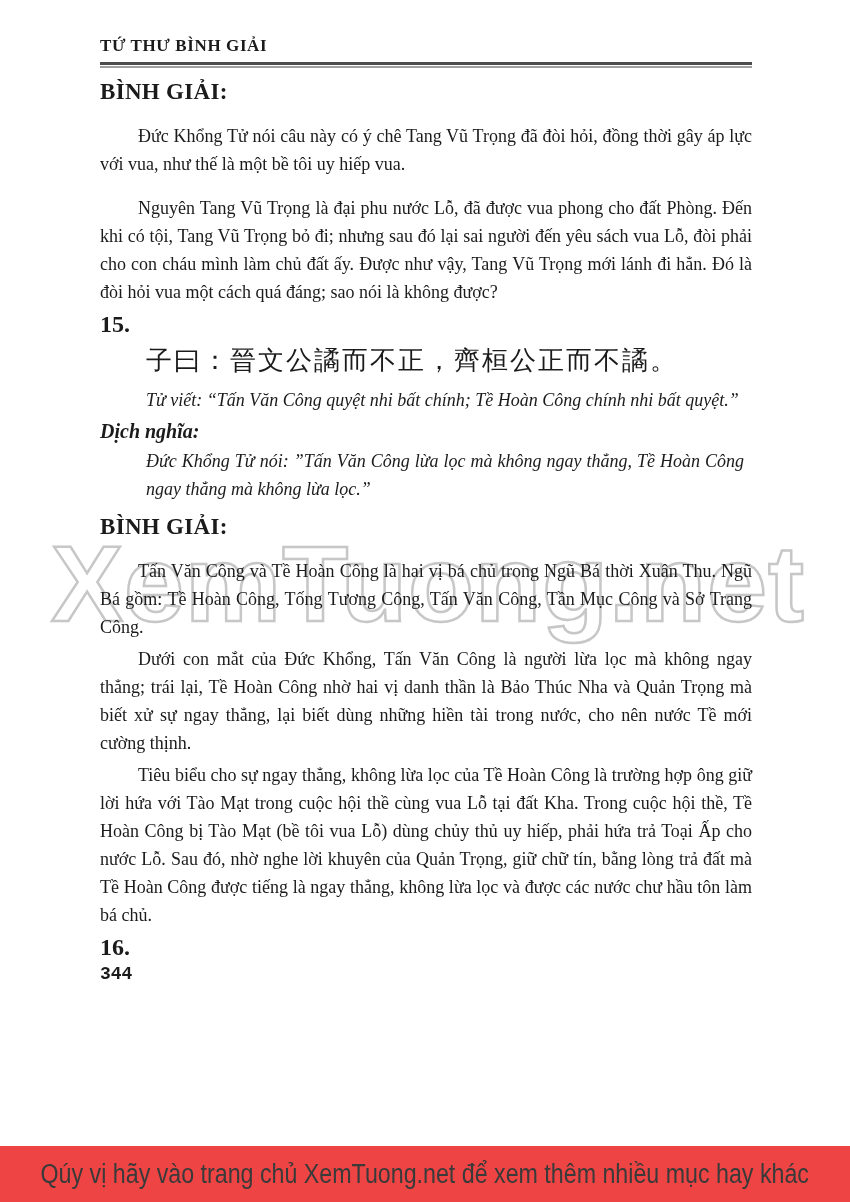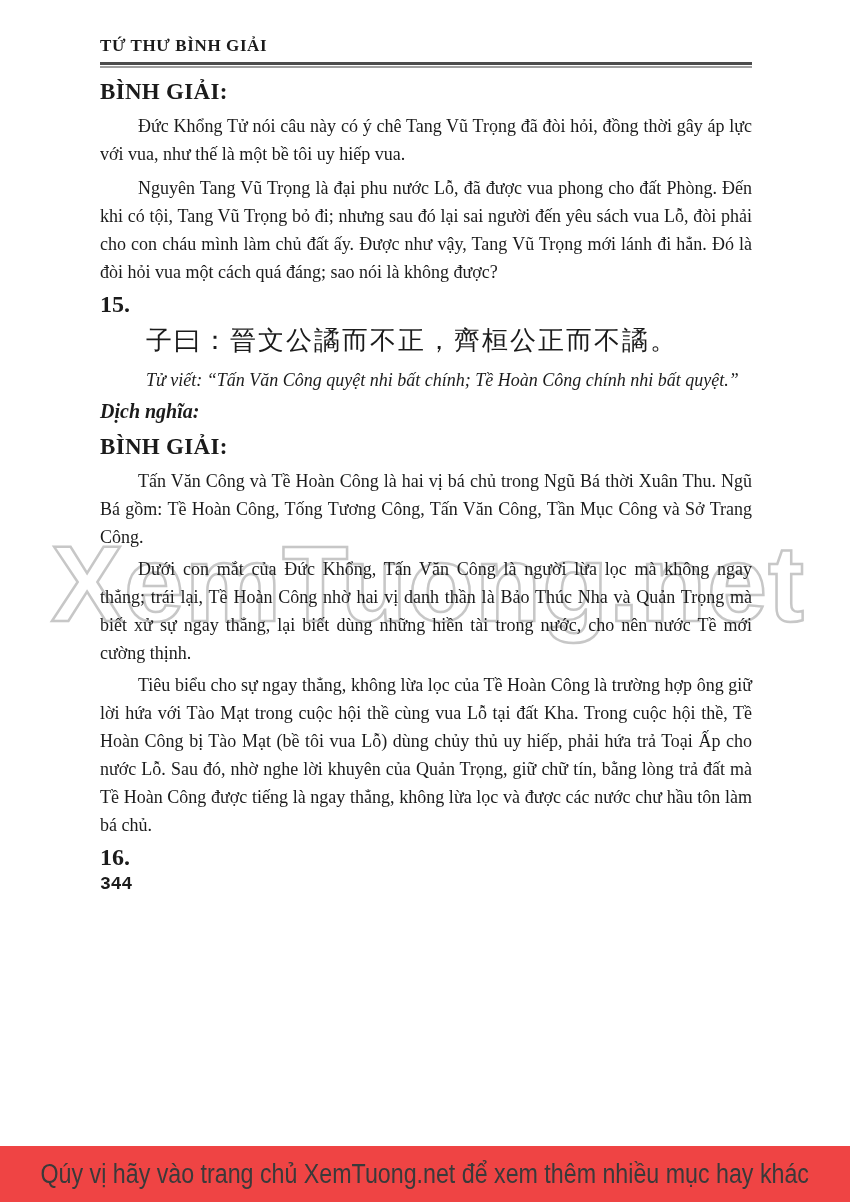--- a/index.html
+++ b/index.html
@@ -57,21 +57,21 @@
     line-height: 28px;
     margin: 10px 0 0;
     letter-spacing: 0.3px;
   }
 
   p.body-par {
     font-size: 18px;
     line-height: 28px;
     text-align: justify;
     text-indent: 38px;
-    margin: 6px 0 0;
+    margin: 16px 0 0;
   }
   p.tight { margin-top: 4px; }
 
   .sec-num {
     font-size: 24px;
     font-weight: bold;
     line-height: 24px;
     margin: 6px 0 0;
   }
 
@@ -139,20 +139,21 @@
 
   <div class="h-binh-giai">BÌNH GIẢI:</div>
   <p class="body-par">Đức Khổng Tử nói câu này có ý chê Tang Vũ Trọng đã đòi hỏi, đồng thời gây áp lực với vua, như thế là một bề tôi uy hiếp vua.</p>
   <p class="body-par">Nguyên Tang Vũ Trọng là đại phu nước Lỗ, đã được vua phong cho đất Phòng. Đến khi có tội, Tang Vũ Trọng bỏ đi; nhưng sau đó lại sai người đến yêu sách vua Lỗ, đòi phải cho con cháu mình làm chủ đất ấy. Được như vậy, Tang Vũ Trọng mới lánh đi hẳn. Đó là đòi hỏi vua một cách quá đáng; sao nói là không được?</p>
 
   <div class="sec-num">15.</div>
   <div class="chinese">子曰：晉文公譎而不正，齊桓公正而不譎。</div>
   <div class="phonetic">Tử viết: “Tấn Văn Công quyệt nhi bất chính; Tề Hoàn Công chính nhi bất quyệt.”</div>
 
   <div class="h-dich-nghia">Dịch nghĩa:</div>
+  <div class="translation">Đức Khổng Tử nói: ”Tấn Văn Công lừa lọc mà không ngay thẳng, Tề Hoàn Công ngay thẳng mà không lừa lọc.”</div>
 
   <div class="h-binh-giai">BÌNH GIẢI:</div>
   <p class="body-par">Tấn Văn Công và Tề Hoàn Công là hai vị bá chủ trong Ngũ Bá thời Xuân Thu. Ngũ Bá gồm: Tề Hoàn Công, Tống Tương Công, Tấn Văn Công, Tần Mục Công và Sở Trang Công.</p>
   <p class="body-par tight">Dưới con mắt của Đức Khổng, Tấn Văn Công là người lừa lọc mà không ngay thẳng; trái lại, Tề Hoàn Công nhờ hai vị danh thần là Bảo Thúc Nha và Quản Trọng mà biết xử sự ngay thẳng, lại biết dùng những hiền tài trong nước, cho nên nước Tề mới cường thịnh.</p>
   <p class="body-par tight">Tiêu biểu cho sự ngay thẳng, không lừa lọc của Tề Hoàn Công là trường hợp ông giữ lời hứa với Tào Mạt trong cuộc hội thề cùng vua Lỗ tại đất Kha. Trong cuộc hội thề, Tề Hoàn Công bị Tào Mạt (bề tôi vua Lỗ) dùng chủy thủ uy hiếp, phải hứa trả Toại Ấp cho nước Lỗ. Sau đó, nhờ nghe lời khuyên của Quản Trọng, giữ chữ tín, bằng lòng trả đất mà Tề Hoàn Công được tiếng là ngay thẳng, không lừa lọc và được các nước chư hầu tôn làm bá chủ.</p>
 
   <div class="sec-num">16.</div>
 
   <div class="page-number">344</div>
 

